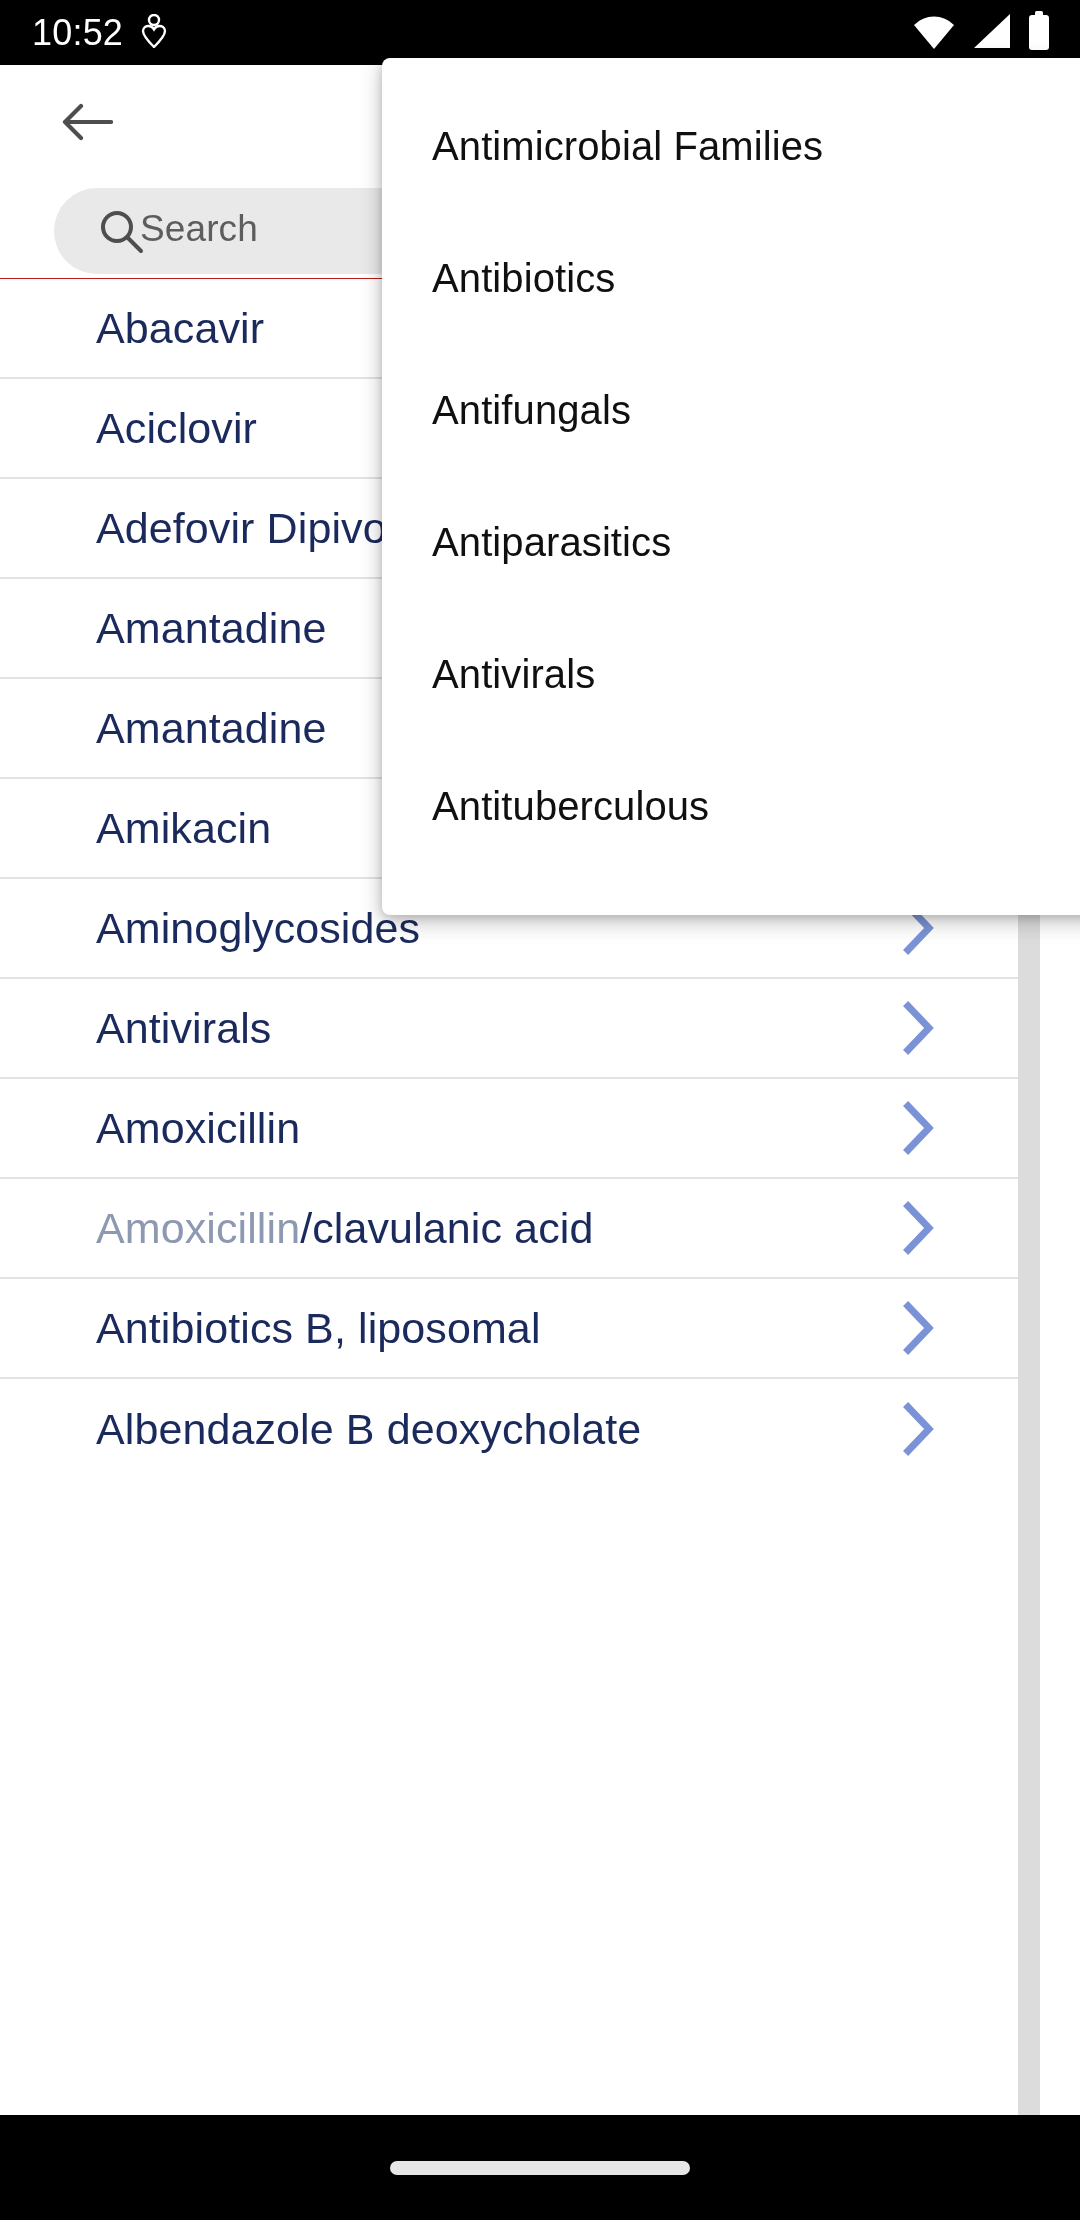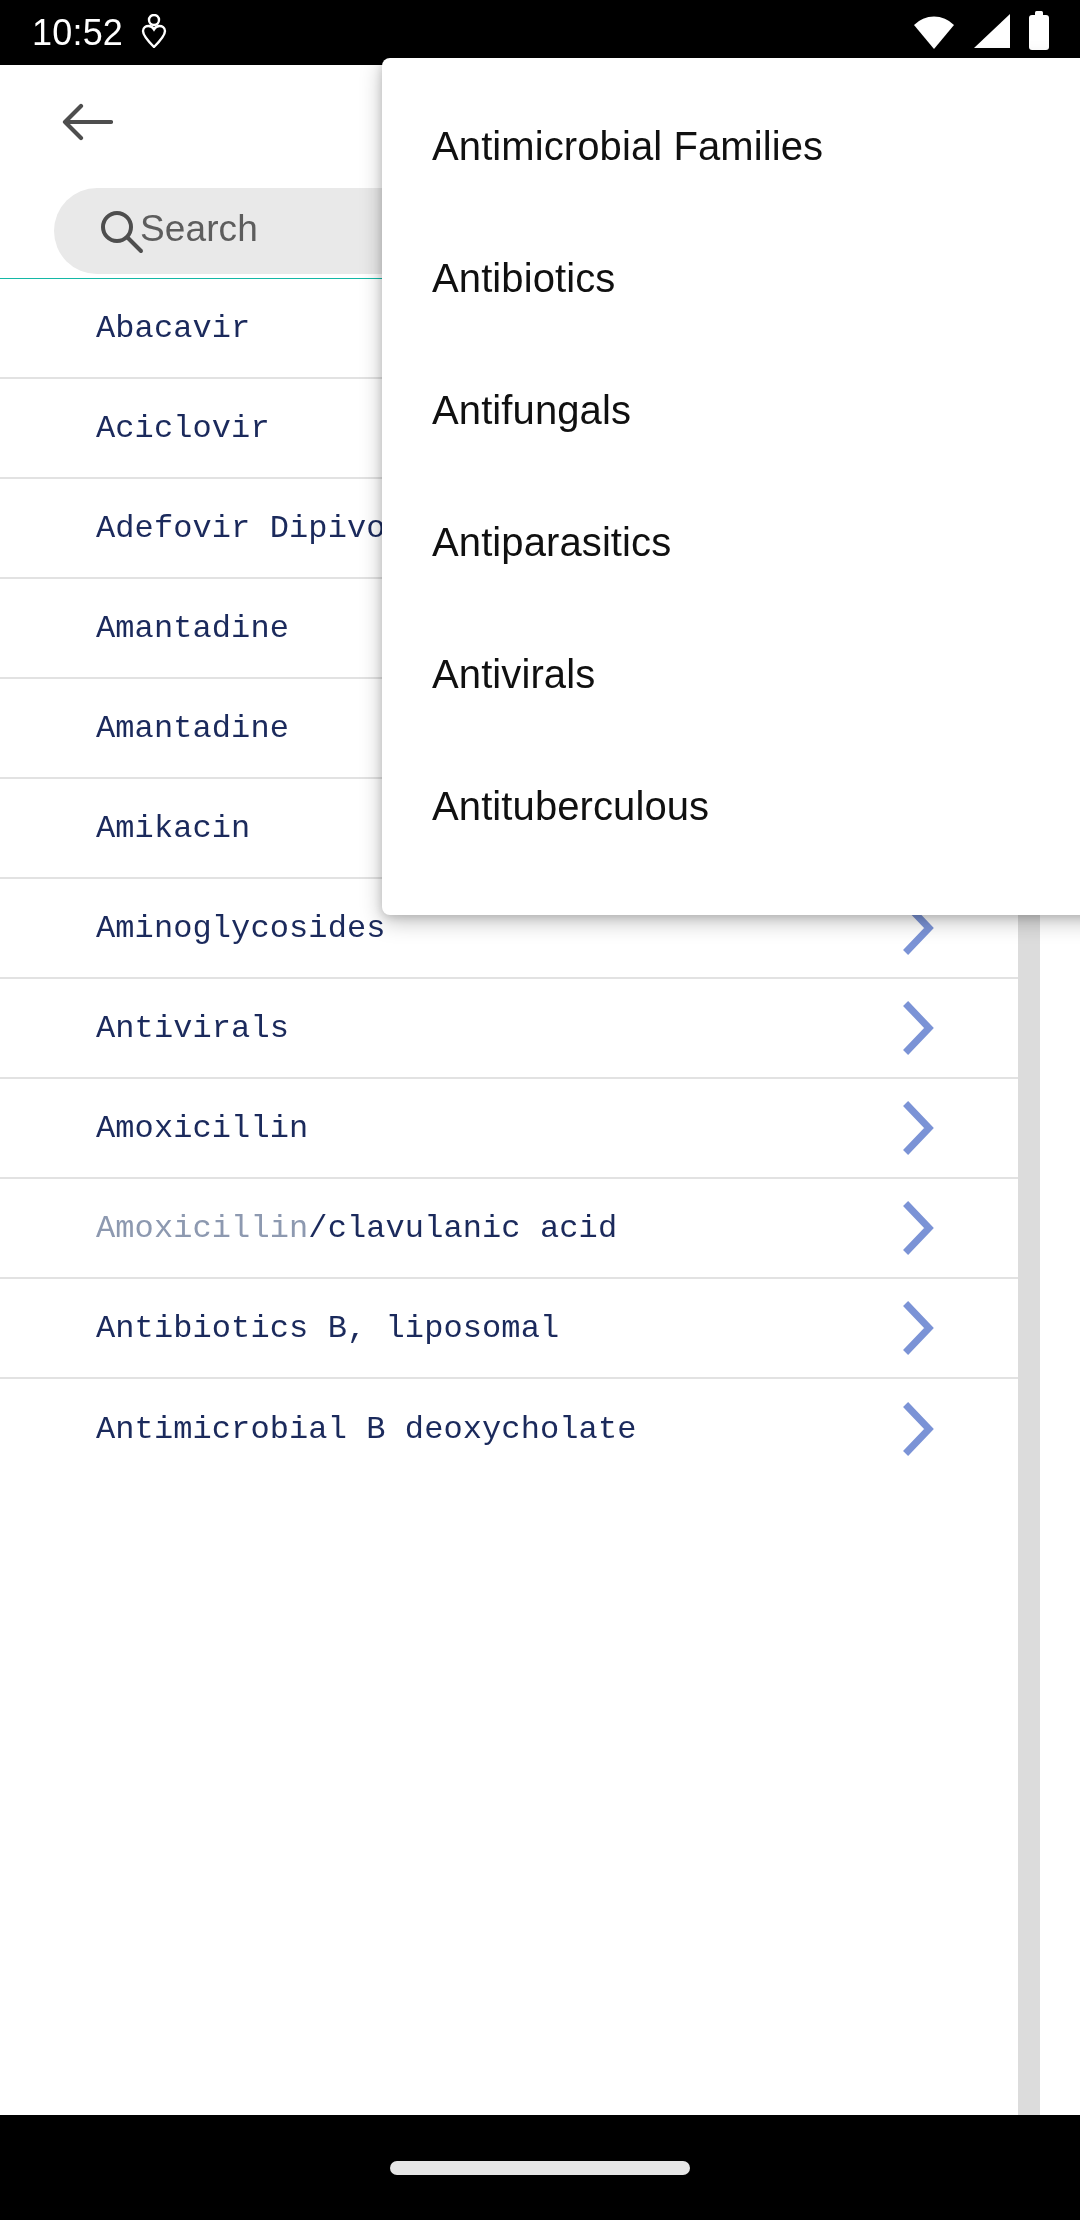--- a/index.html
+++ b/index.html
@@ -2,21 +2,21 @@
 <html><head>
 <meta charset="utf-8">
 <style>
   * { margin:0; padding:0; box-sizing:border-box; }
   html, body {
     width:1080px; height:2220px;
     background:#ffffff;
     font-family:"Liberation Sans", sans-serif;
     overflow:hidden;
   }
-  #screen { position:relative; width:1080px; height:2220px; overflow:hidden; background:#14b8a6; }
+  #screen { position:relative; width:1080px; height:2220px; overflow:hidden; background:#b91c1c; }
 
   
   #status-bar {
     position:absolute; top:0; left:0; width:1080px; height:65px;
     background:#000; display:flex; align-items:center;
     padding:0 28px 0 32px;
   }
   #status-left { display:flex; align-items:center; gap:18px; }
   #status-clock { color:#fff; font-size:36px; letter-spacing:0.2px; line-height:1; }
   #status-right { margin-left:auto; display:flex; align-items:center; gap:14px; }
@@ -64,22 +64,22 @@
     position:absolute; top:279px; left:0; width:1019px; height:1836px;
     background:#fff;
   }
   .list-row {
     position:relative; height:100px; width:100%;
     border-bottom:2px solid #e2e2e2;
     display:flex; align-items:center;
   }
   .list-row:last-child { border-bottom:none; }
   .row-label {
-    margin-left:96px; font-size:32px; color:#1b2a5c;
-    letter-spacing:0.1px; white-space:nowrap;font-family:Liberation Mono, monospace;
+    margin-left:96px; font-size:43px; color:#1b2a5c;
+    letter-spacing:0.1px; white-space:nowrap;
   }
   .row-label .dim { color:#8d99b0; }
   .chevron {
     position:absolute; right:82px; top:50%;
     transform:translateY(-50%);
     display:flex; align-items:center; justify-content:center;
   }
 
   
   #scrollbar-track {
@@ -257,21 +257,21 @@
       </div>
       <div class="list-row">
         <span class="row-label">Antibiotics B, liposomal</span>
         <span class="chevron">
           <svg width="36" height="54" viewBox="0 0 36 54">
             <path d="M7 5 L28 27 L7 49" fill="none" stroke="#7b93d6" stroke-width="7" stroke-linecap="square" stroke-linejoin="miter"></path>
           </svg>
         </span>
       </div>
       <div class="list-row">
-        <span class="row-label">Antimicrobial B deoxycholate</span>
+        <span class="row-label">Albendazole B deoxycholate</span>
         <span class="chevron">
           <svg width="36" height="54" viewBox="0 0 36 54">
             <path d="M7 5 L28 27 L7 49" fill="none" stroke="#7b93d6" stroke-width="7" stroke-linecap="square" stroke-linejoin="miter"></path>
           </svg>
         </span>
       </div>
     </div>
 
   <div id="scrollbar-track">
     <div id="scrollbar-thumb"></div>

